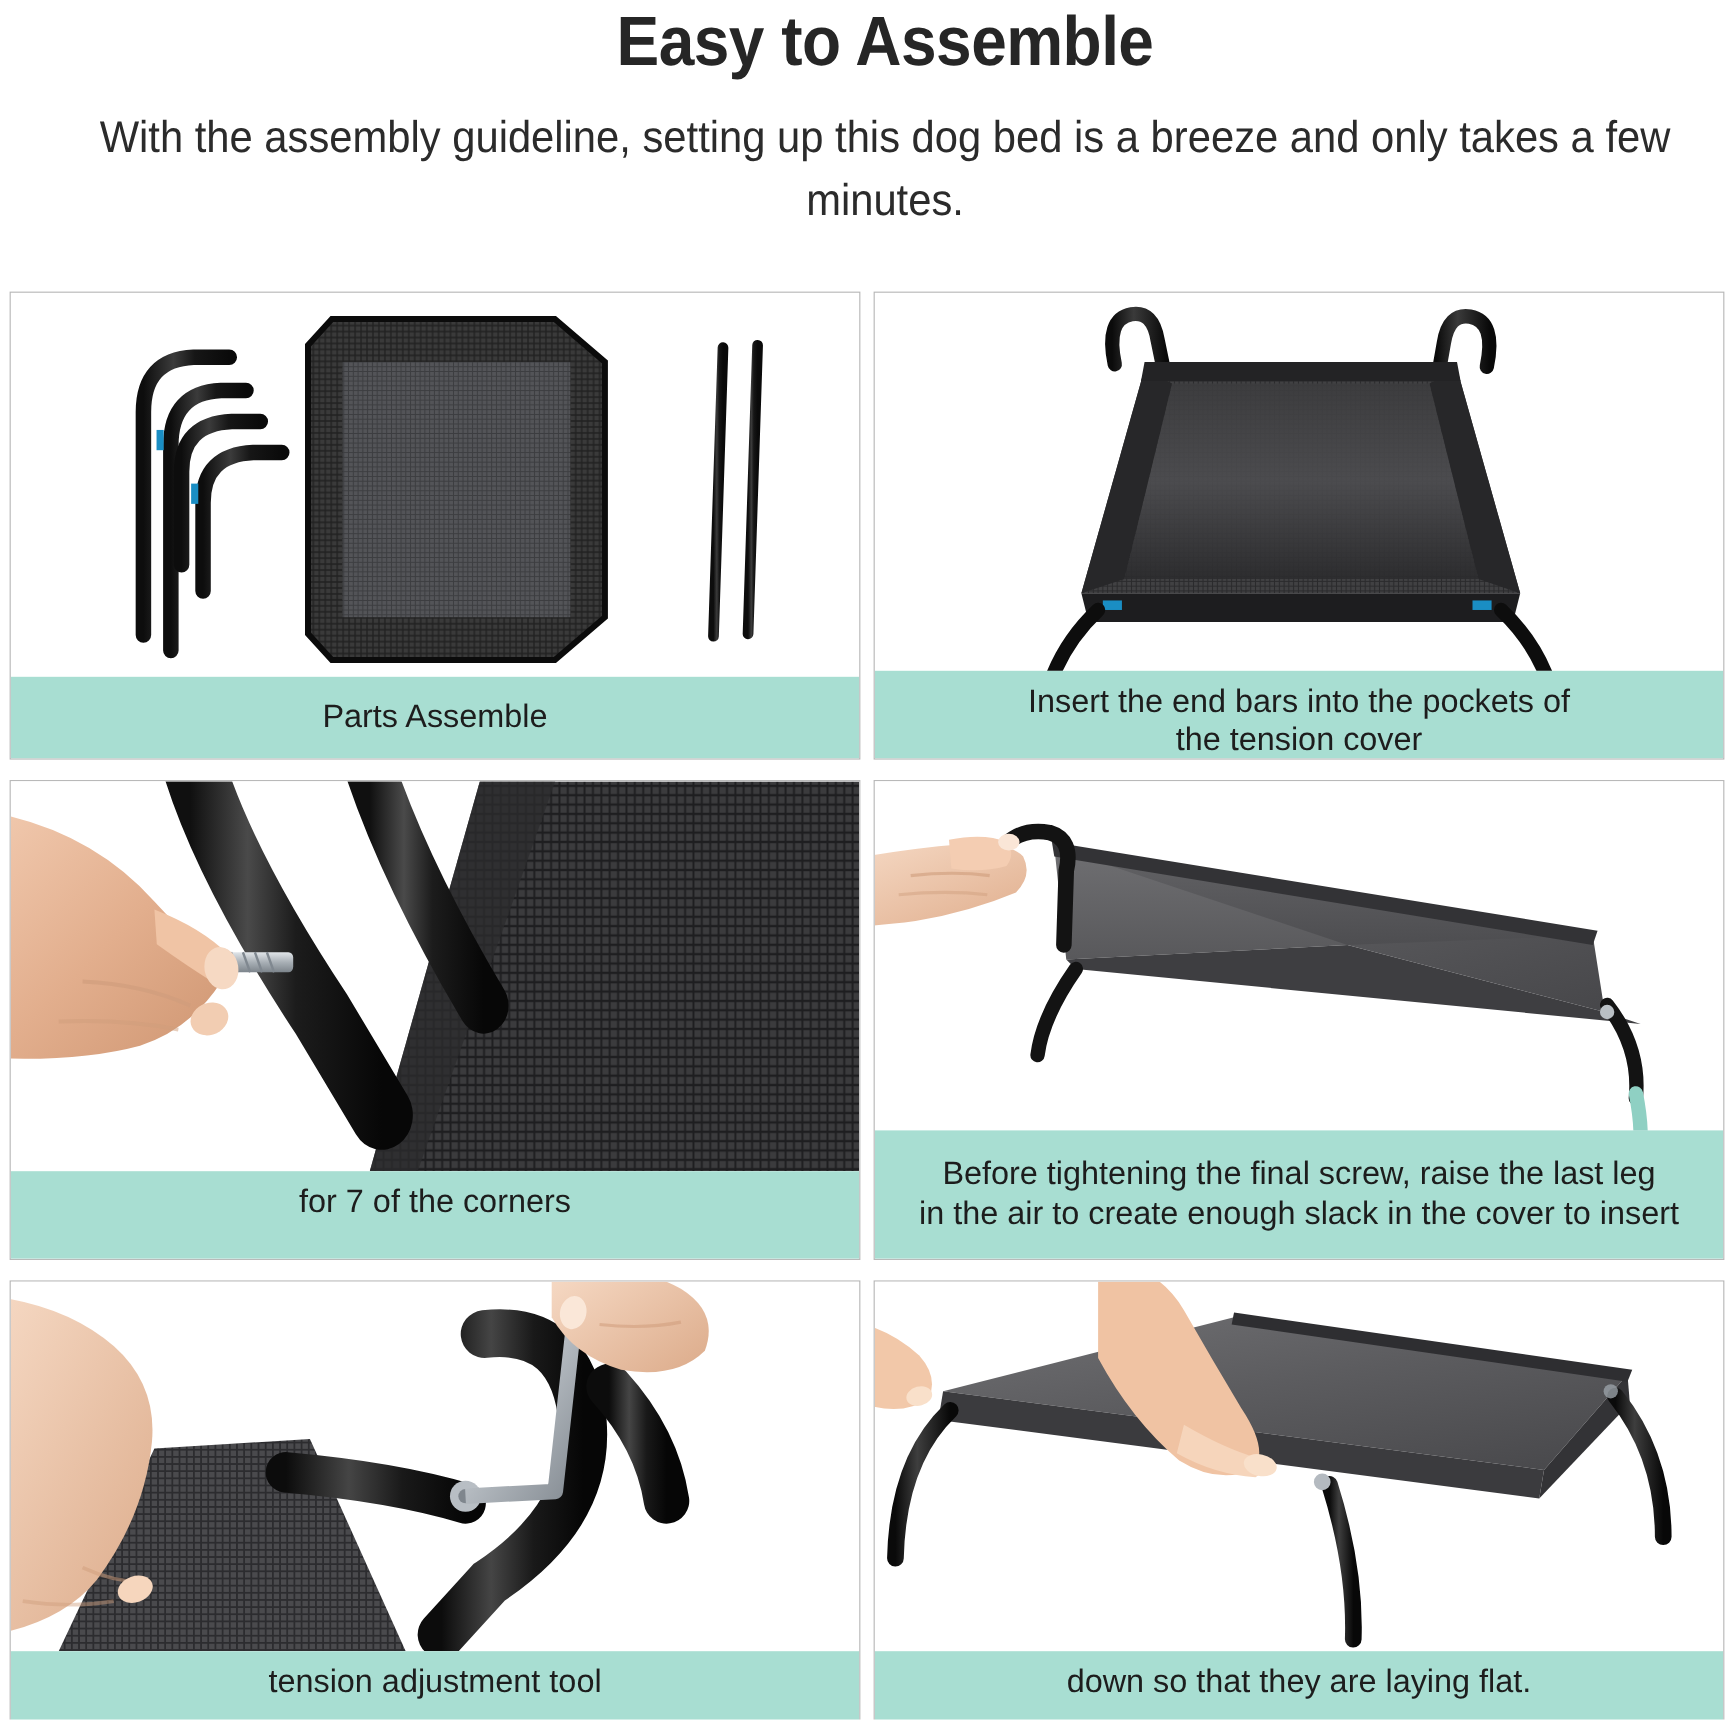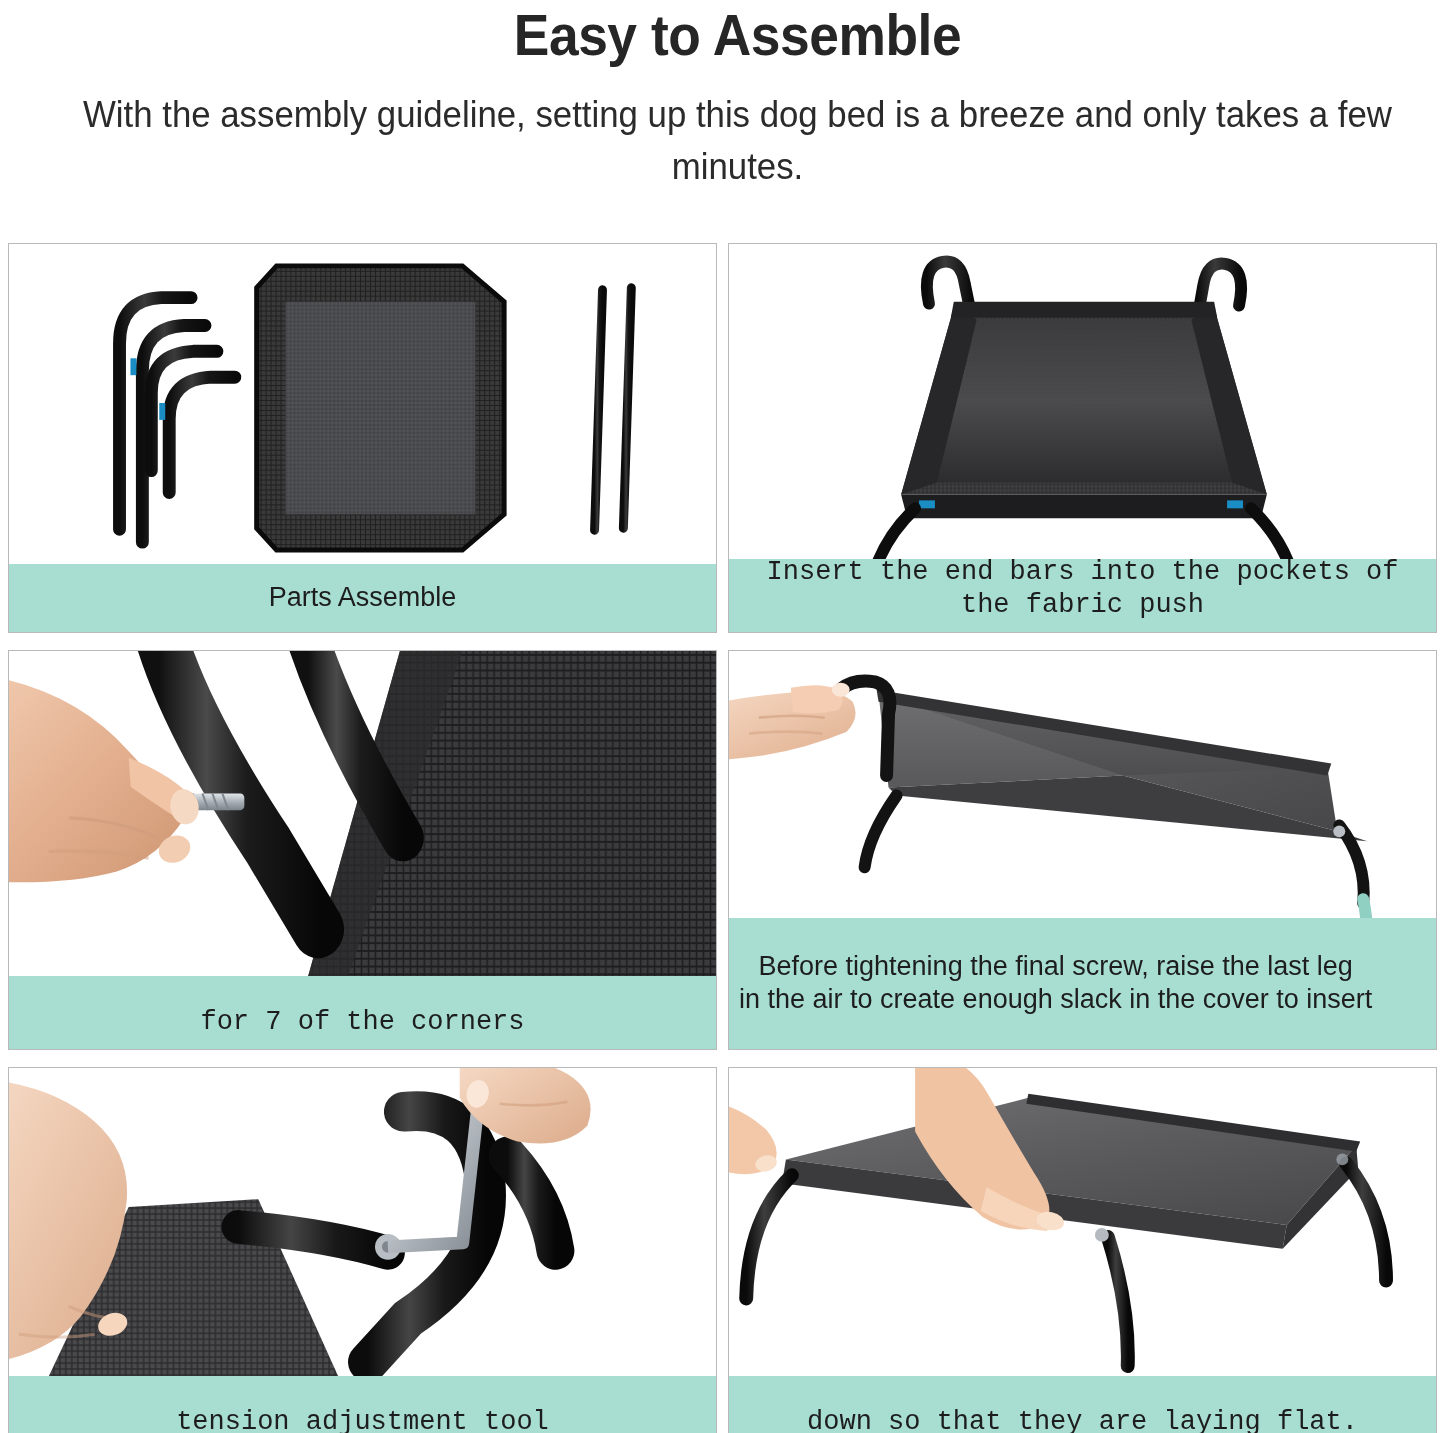--- a/index.html
+++ b/index.html
@@ -48,22 +48,22 @@
     background:#a8ded2;
     color:#1d1d1d;
     text-align:center;
     font-size:27px;
     line-height:1.2;
     padding:9px 10px 11px 10px;
     box-sizing:border-box;
     position:relative;z-index:3;
   }
   .cap-1{height:68px;display:flex;align-items:center;justify-content:center;}
-  .cap-2{height:73px;display:flex;align-items:flex-end;justify-content:center;font-family:Liberation Mono, monospace;}
-  .cap-3{height:131px;display:flex;align-items:center;}
+  .cap-2{height:73px;display:flex;align-items:flex-start;justify-content:center;}
+  .cap-3{height:107px;display:flex;align-items:center;justify-content:center;}
   .caption span{display:block;}
   
   .spill{position:absolute;left:0;top:0;width:100%;height:100%;z-index:4;pointer-events:none;}
 </style>
 </head>
 <body>
 
 <div class="page">
 
   <div class="header">
@@ -164,21 +164,21 @@
           <svg class="spill" viewBox="0 0 709 317" preserveAspectRatio="xMidYMid meet" style="overflow:visible">
             <path d="M186 266 Q150 300 140 348" fill="none" stroke="#0d0d0d" stroke-width="12" stroke-linecap="round"></path>
             <path d="M524 266 Q560 300 570 348" fill="none" stroke="#0d0d0d" stroke-width="12" stroke-linecap="round"></path>
             <path d="M140 340 L140 352" stroke="#8fd0c3" stroke-width="12" stroke-linecap="round"></path>
             <path d="M570 340 L570 352" stroke="#8fd0c3" stroke-width="12" stroke-linecap="round"></path>
           </svg>
         </div>
         <div class="caption cap-2">
           <div>
             <span>Insert the end bars into the pockets of</span>
-            <span>the fabric push</span>
+            <span>the tension cover</span>
           </div>
         </div>
       </div>
     </div>
 
     <div class="cell">
       <div class="panel">
         <div class="art">
           <svg viewBox="0 0 709 292" preserveAspectRatio="none">
             <defs>

